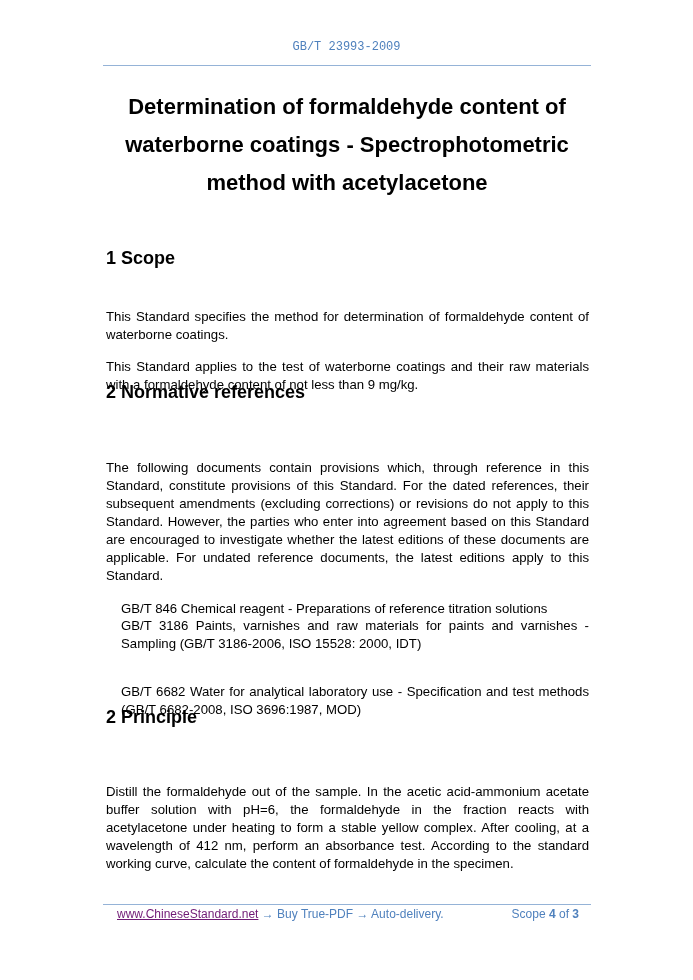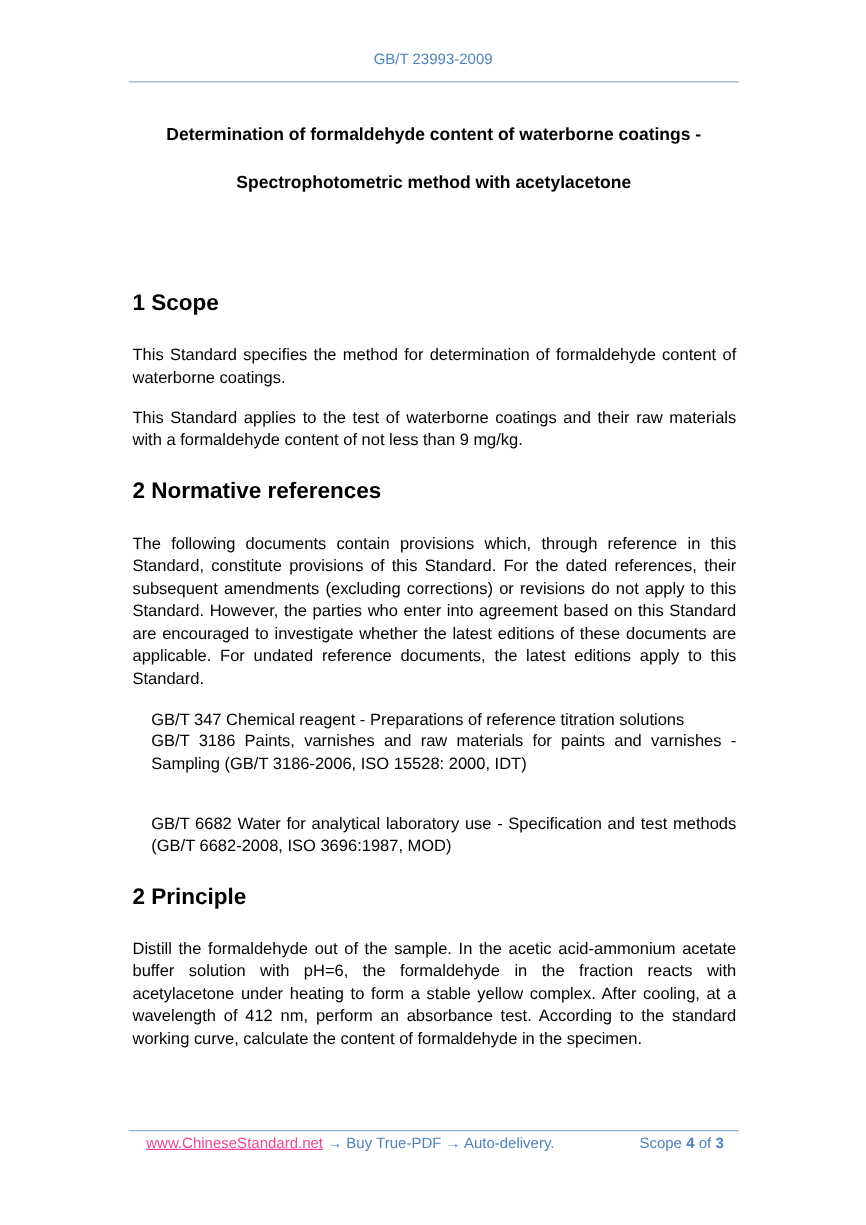--- a/index.html
+++ b/index.html
@@ -1,47 +1,47 @@
 <!DOCTYPE html>
 <html><head>
 <meta charset="utf-8">
 <style>
   html, body { margin: 0; padding: 0; background: #ffffff; }
   body { width: 693px; height: 980px; position: relative; overflow: hidden;
          font-family: "Liberation Sans", sans-serif; color: #000; }
   .header-text { position: absolute; top: 40px; left: 0; width: 693px; text-align: center;
-                 font-size: 12px; color: #4f81bd; }
+                 font-size: 12px; color: #4f81bd; font-family: Liberation Mono, monospace; }
   .header-rule { position: absolute; top: 65px; left: 103px; width: 488px; height: 1px; background: #95b3d7; }
   .title { position: absolute; top: 88px; left: 103px; width: 488px; text-align: center;
-           font-weight: bold; font-size: 14px; line-height: 38px; }
+           font-weight: bold; font-size: 22px; line-height: 38px; }
   .h1 { position: absolute; left: 106px; font-weight: bold; font-size: 18px; }
   .para { position: absolute; left: 106px; width: 483px; font-size: 13.2px; line-height: 18px;
-          text-align: justify; }
+          text-align: justify; margin-top: 33px; }
   .para.indent { left: 121px; width: 468px; }
   .footer-rule { position: absolute; top: 904px; left: 103px; width: 488px; height: 1px; background: #95b3d7; }
   .footer { position: absolute; top: 907px; left: 117px; width: 462px; font-size: 12px; color: #4f81bd; }
-  .footer a { color: #ec4899; text-decoration: underline; }
+  .footer a { color: #701a75; text-decoration: underline; }
   .footer .page { position: absolute; right: 0; top: 0; }
   .footer b { font-weight: bold; }
 </style>
 </head>
 <body>
 
 <div class="header-text">GB/T 23993-2009</div>
 <div class="header-rule"></div>
 
 <div class="title">Determination of formaldehyde content of waterborne coatings - Spectrophotometric method with acetylacetone</div>
 
-<div class="h1" style="top:232px">1 Scope</div>
+<div class="h1" style="top:248px">1 Scope</div>
 <div class="para" style="top:275px">This Standard specifies the method for determination of formaldehyde content of waterborne coatings.</div>
 <div class="para" style="top:325px">This Standard applies to the test of waterborne coatings and their raw materials with a formaldehyde content of not less than 9 mg/kg.</div>
 
 <div class="h1" style="top:382px">2 Normative references</div>
 <div class="para" style="top:426px">The following documents contain provisions which, through reference in this Standard, constitute provisions of this Standard. For the dated references, their subsequent amendments (excluding corrections) or revisions do not apply to this Standard. However, the parties who enter into agreement based on this Standard are encouraged to investigate whether the latest editions of these documents are applicable. For undated reference documents, the latest editions apply to this Standard.</div>
-<div class="para indent" style="top:567px">GB/T 347 Chemical reagent - Preparations of reference titration solutions</div>
+<div class="para indent" style="top:567px">GB/T 846 Chemical reagent - Preparations of reference titration solutions</div>
 <div class="para indent" style="top:584px">GB/T 3186 Paints, varnishes and raw materials for paints and varnishes - Sampling (GB/T 3186-2006, ISO 15528: 2000, IDT)</div>
 <div class="para indent" style="top:650px">GB/T 6682 Water for analytical laboratory use - Specification and test methods (GB/T 6682-2008, ISO 3696:1987, MOD)</div>
 
 <div class="h1" style="top:707px">2 Principle</div>
 <div class="para" style="top:750px">Distill the formaldehyde out of the sample. In the acetic acid-ammonium acetate buffer solution with pH=6, the formaldehyde in the fraction reacts with acetylacetone under heating to form a stable yellow complex. After cooling, at a wavelength of 412 nm, perform an absorbance test. According to the standard working curve, calculate the content of formaldehyde in the specimen.</div>
 
 <div class="footer-rule"></div>
 <div class="footer">
   <a>www.ChineseStandard.net</a><span> → Buy True-PDF → Auto-delivery.</span>
   <span class="page">

